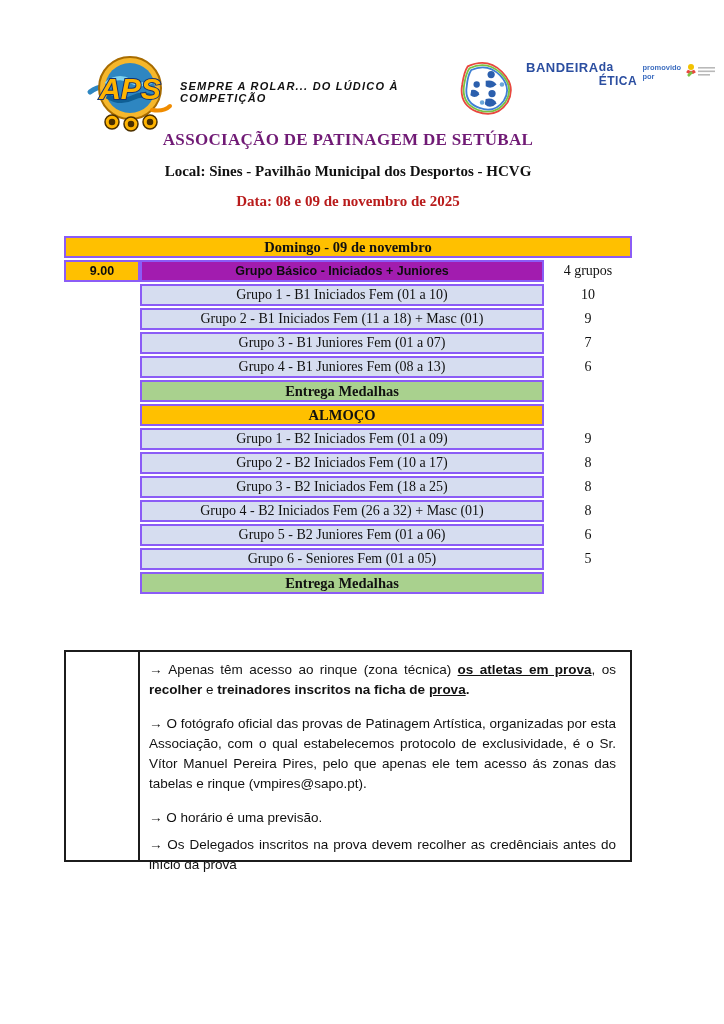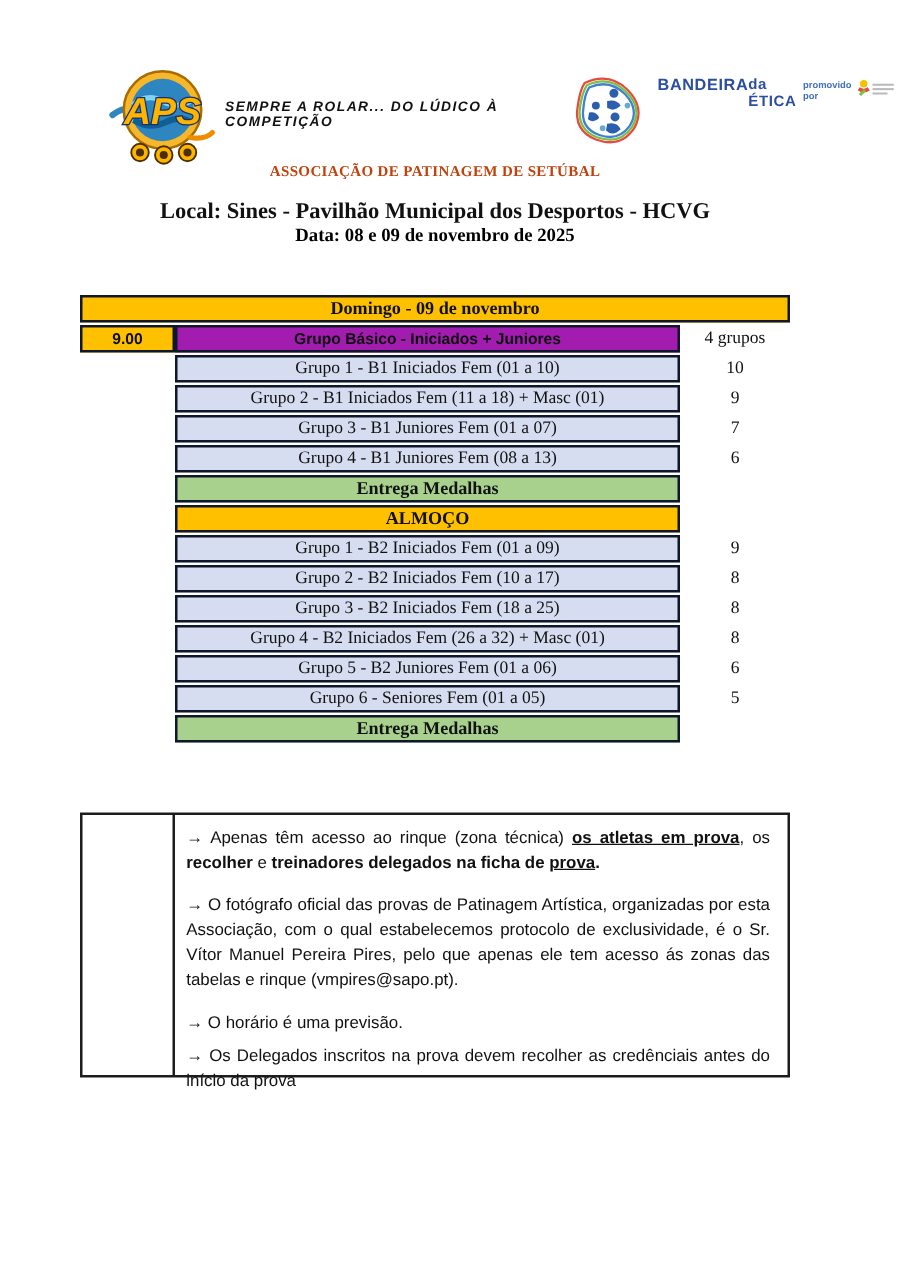--- a/index.html
+++ b/index.html
@@ -20,29 +20,29 @@
   .mini-logos { display:flex; gap:22px; margin-top:3px; align-items:flex-start; }
   .mini { display:flex; flex-direction:column; align-items:center; }
   .ipdj-word { font-weight:bold; font-size:11px; color:#d43535; line-height:1; }
   .ipdj-wave { width:26px; height:4px; background:#2aa8a0; border-radius:2px; margin-top:1px; }
   .tiny-lines { width:30px; margin-top:2px; }
   .tiny-lines i { display:block; height:1.5px; background:#b9b9b9; margin-top:1.5px; }
 
   
   .titles { position:absolute; top:130px; left:64px; width:568px; text-align:center;
             font-family:"Liberation Serif", serif; }
-  .org-title   { font-size:12px; font-weight:bold; color:#c2410c; letter-spacing:.3px; }
+  .org-title   { font-size:17px; font-weight:bold; color:#701a75; letter-spacing:.3px; }
   .tour-title  { font-size:17px; font-weight:bold; color:#3333b3; margin-top:7px; }
-  .loc-line    { font-size:18px; font-weight:bold; color:#111; margin-top:13px; }
-  .date-line   { font-size:15px; font-weight:bold; color:#000000; margin-top:2px; }
+  .loc-line    { font-size:15px; font-weight:bold; color:#111; margin-top:13px; }
+  .date-line   { font-size:15px; font-weight:bold; color:#b91c1c; margin-top:13px; }
 
   
   .sched { position:absolute; top:236px; left:64px; width:568px; }
   .trow { display:flex; margin-bottom:2px; }
-  .cell { border:2px solid #0f172a; height:22px; display:flex; align-items:center; justify-content:center; }
+  .cell { border:2px solid #8b5cf6; height:22px; display:flex; align-items:center; justify-content:center; }
   .cell.full  { width:568px; }
   .cell.time  { width:76px; }
   .cell.main  { width:404px; }
   .spacer     { width:76px; height:22px; }
   .countcol   { width:88px; height:22px; display:flex; align-items:center; justify-content:center;
                 font-family:"Liberation Serif", serif; font-size:14px; color:#111; }
   .bg-gold  { background:#FFC000; }
   .bg-blue  { background:#a21caf; }
   .bg-lblue { background:#D6DDF0; }
   .bg-green { background:#A9D18E; }
@@ -217,20 +217,20 @@
     <div class="trow">
       <div class="spacer"></div>
       <div class="cell main bg-green f-serif-b">Entrega Medalhas</div>
       <div class="countcol"></div>
     </div>
   </div>
 
   <div class="notes">
     <div class="notes-left"></div>
     <div class="notes-body">
-      <p><span>→ Apenas têm acesso ao rinque (zona técnica) </span><span class="bu">os atletas em prova</span><span>, os </span><span class="b">recolher</span><span> e </span><span class="b">treinadores delegados na ficha de </span><span class="bu">prova</span><span class="b">.</span></p>
+      <p><span>→ Apenas têm acesso ao rinque (zona técnica) </span><span class="bu">os atletas em prova</span><span>, os </span><span class="b">recolher</span><span> e </span><span class="b">treinadores inscritos na ficha de </span><span class="bu">prova</span><span class="b">.</span></p>
       <p class="gap-top">→ O fotógrafo oficial das provas de Patinagem Artística, organizadas por esta Associação, com o qual estabelecemos protocolo de exclusividade, é o Sr. Vítor Manuel Pereira Pires, pelo que apenas ele tem acesso ás zonas das tabelas e rinque (vmpires@sapo.pt).</p>
       <p class="gap-top">→ O horário é uma previsão.</p>
       <p>→ Os Delegados inscritos na prova devem recolher as credênciais antes do início da prova</p>
     </div>
   </div>
 
 </div>
 
 </body></html>

